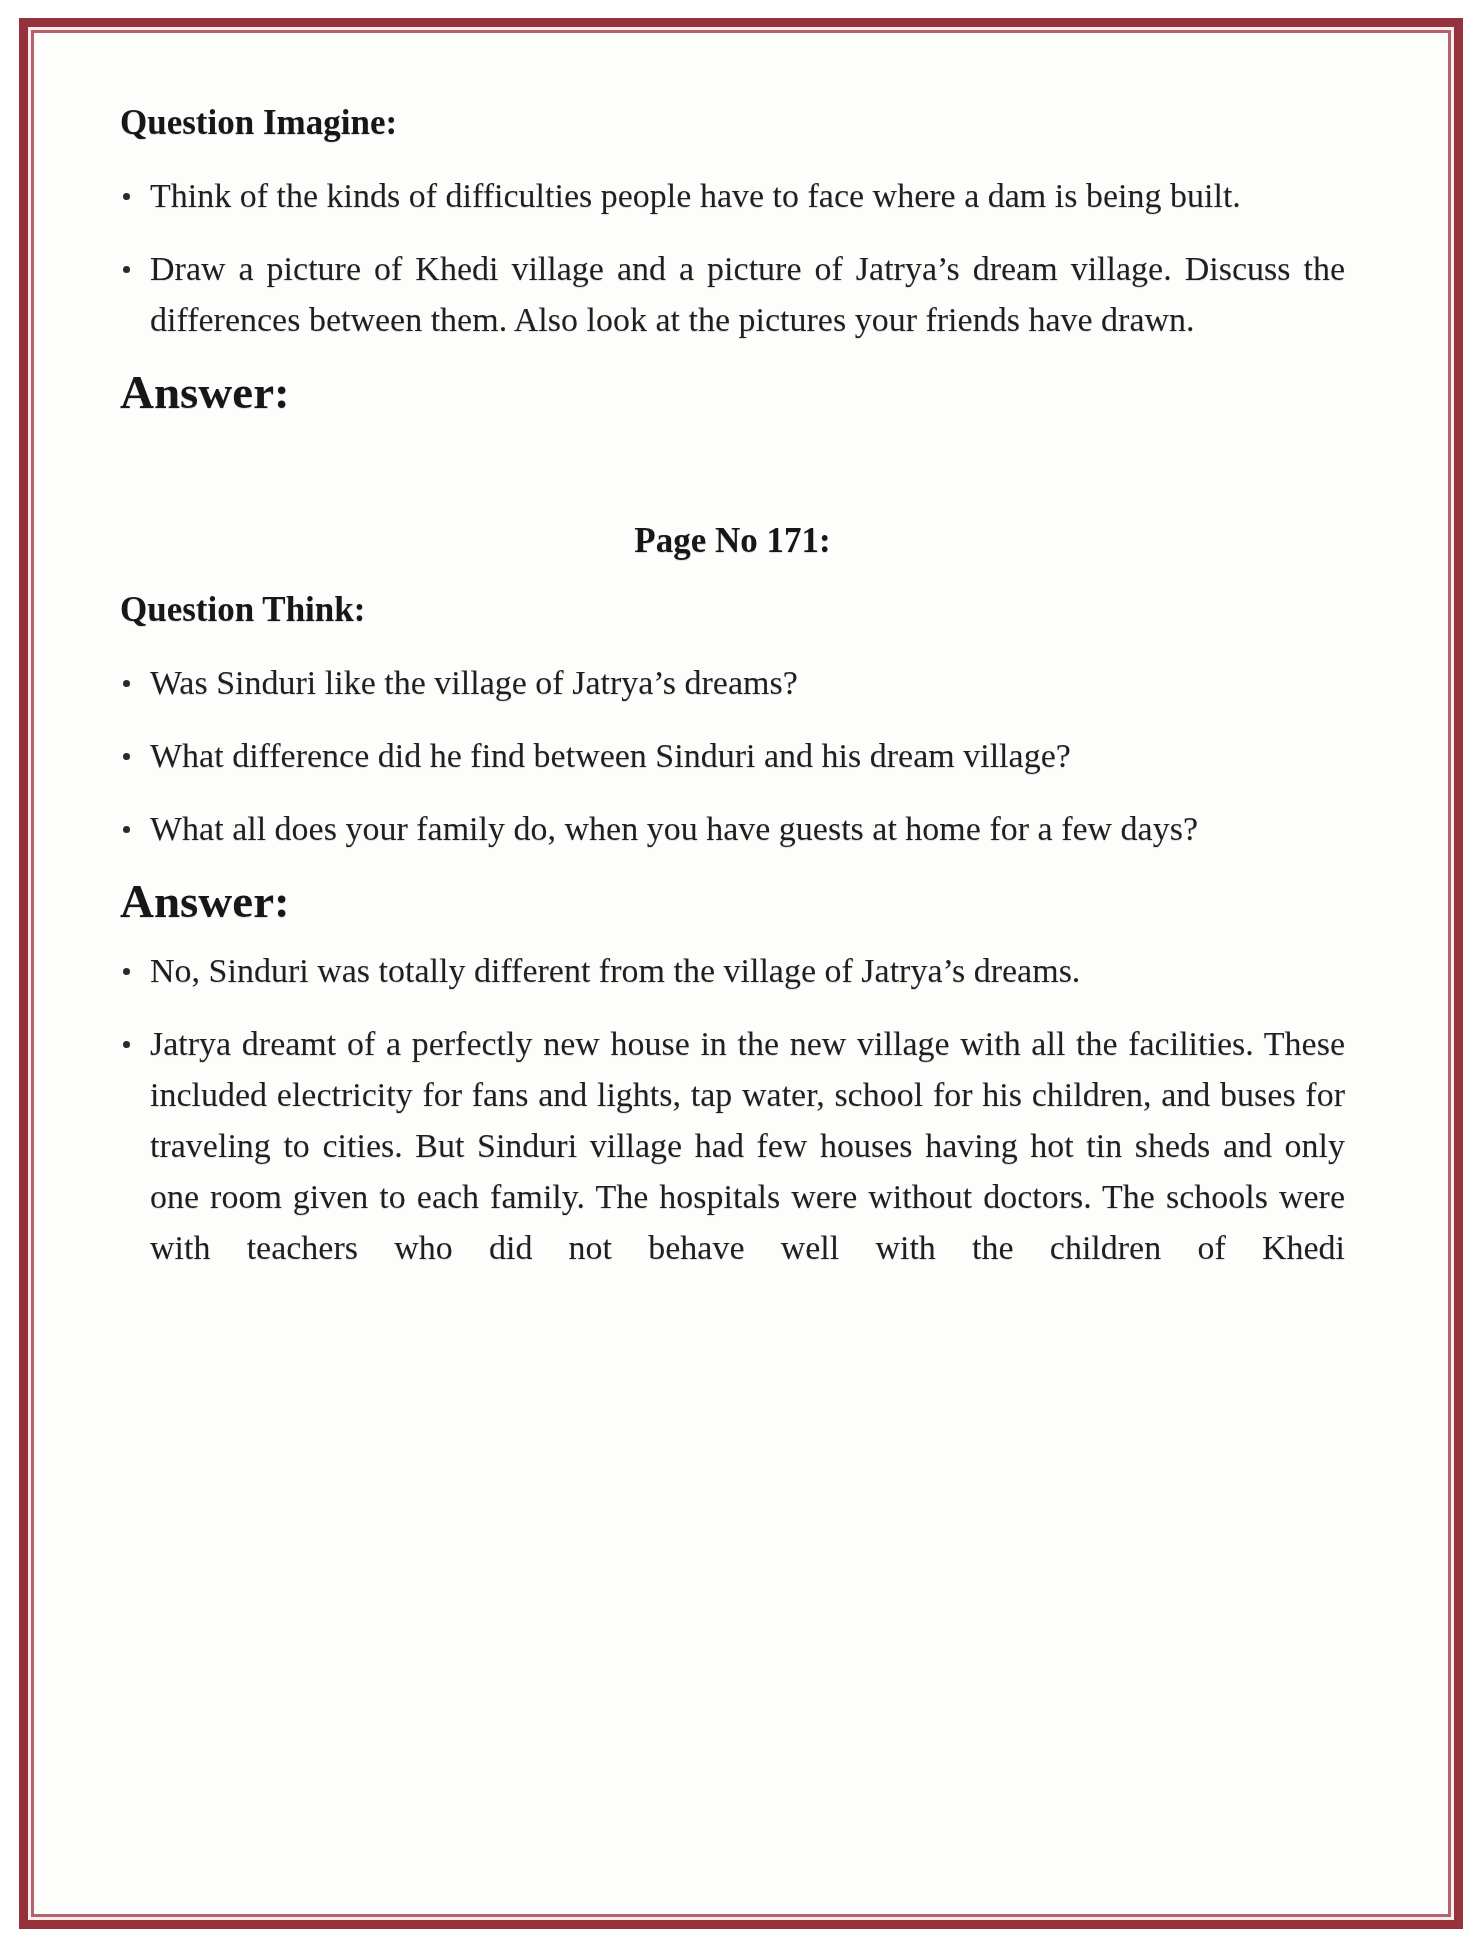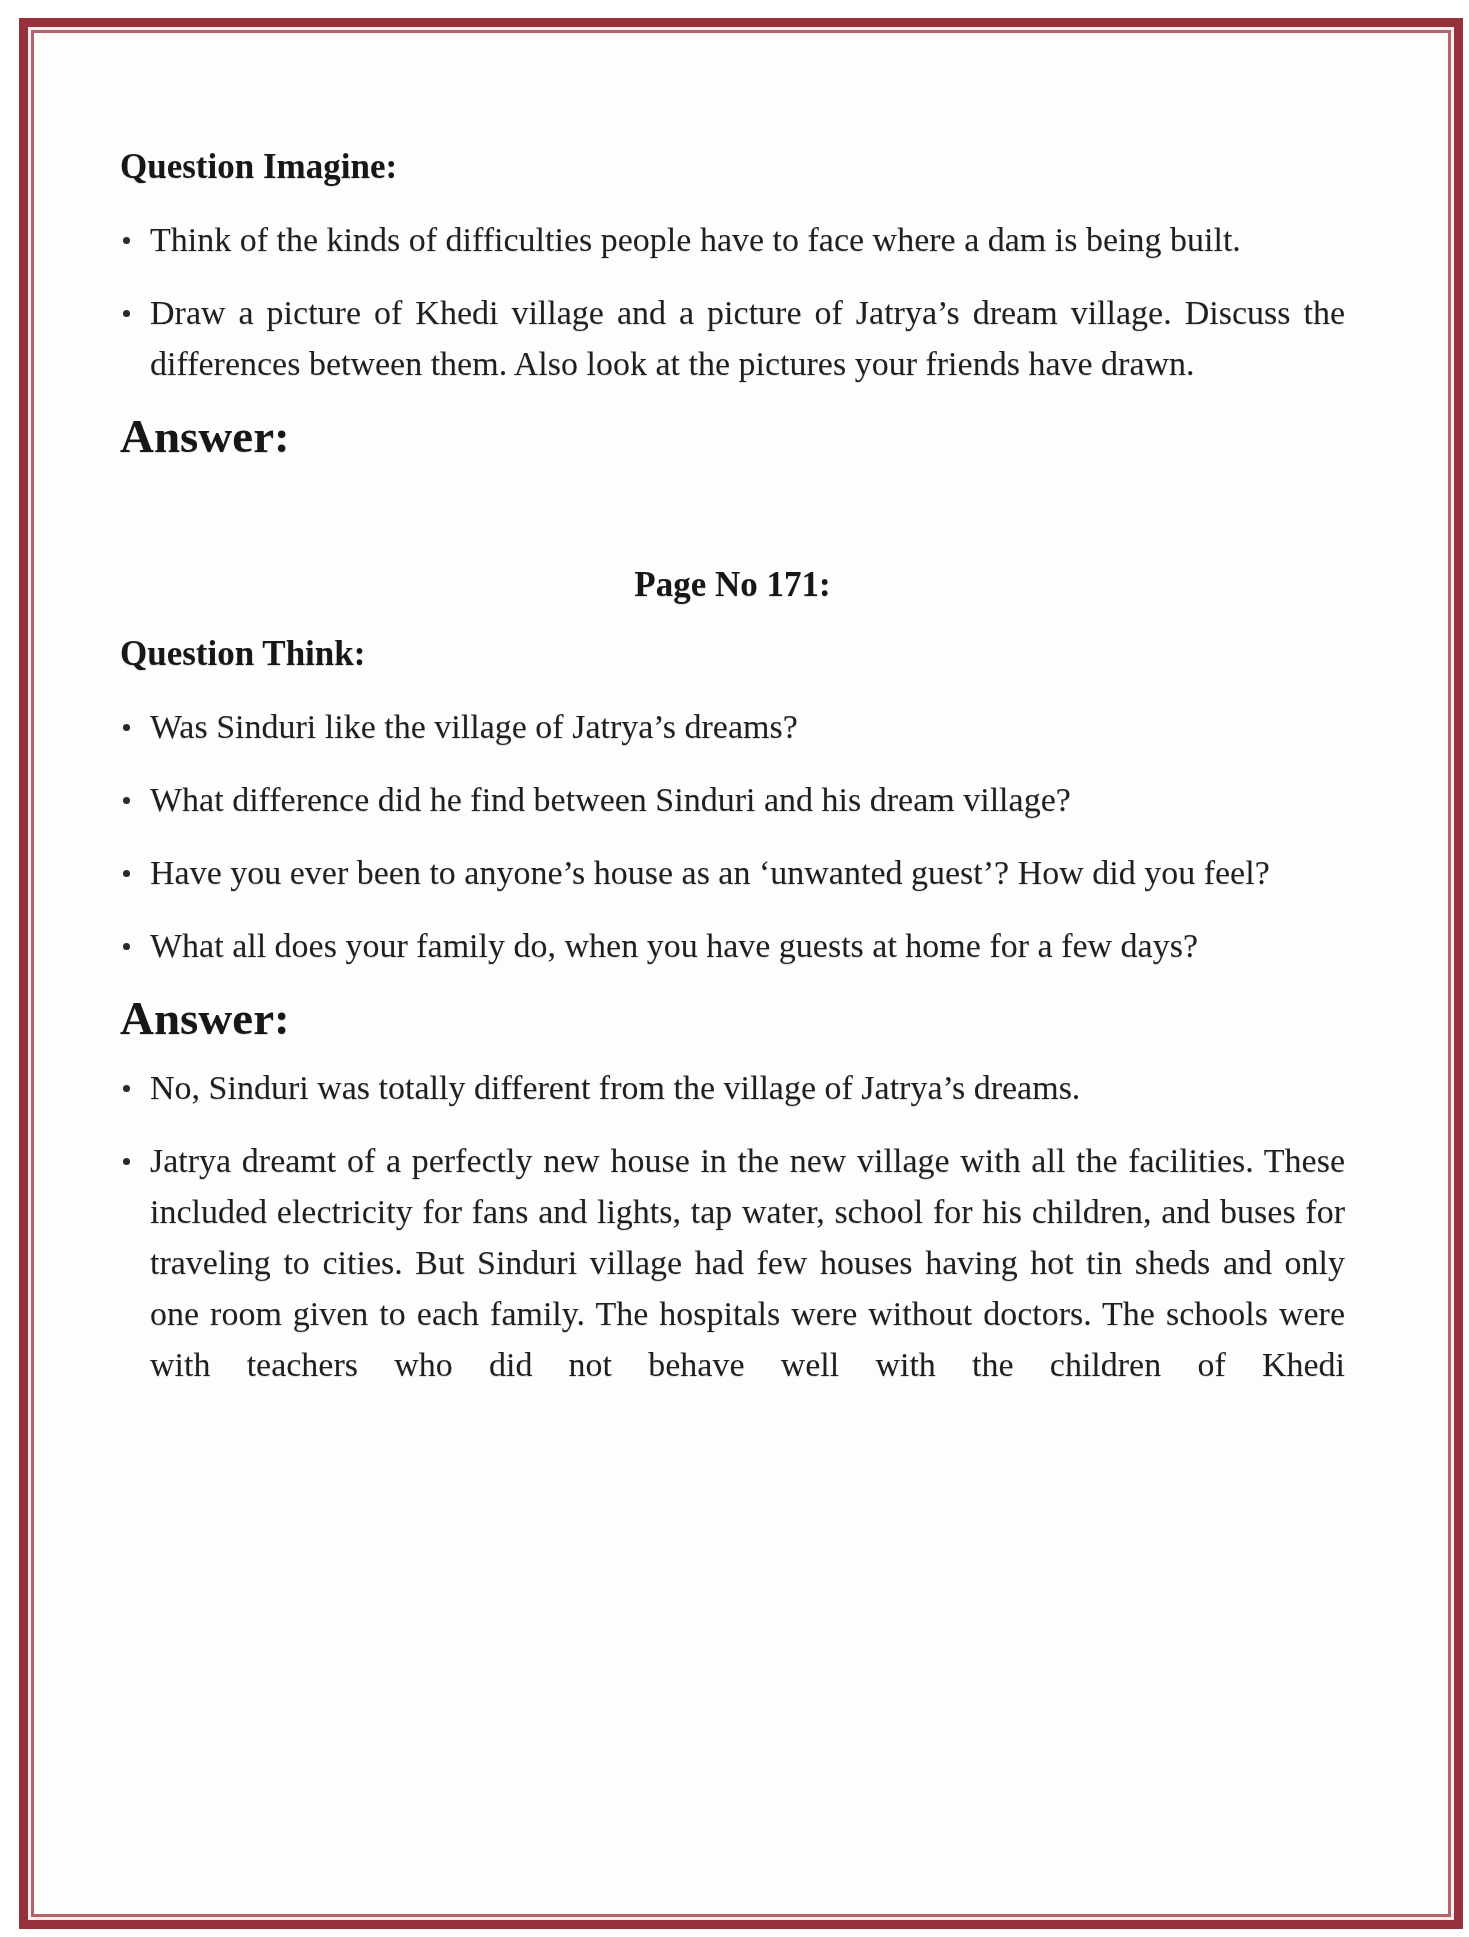--- a/index.html
+++ b/index.html
@@ -33,21 +33,21 @@
     height: 100%;
     border: 3px solid #b4636c;
     background: #fdfdfc;
     overflow: hidden;
   }
   
   .content {
     box-sizing: border-box;
     width: 100%;
     height: 100%;
-    padding: 108px 103px 0 86px;
+    padding: 64px 103px 0 86px;
     font-size: 34px;
     line-height: 51px;
     text-shadow: 0 1px 1px rgba(0,0,0,0.14);
   }
   .qheading {
     font-weight: bold;
     font-size: 35px;
     margin: 0 0 22px 0;
     color: #171717;
   }
@@ -124,24 +124,20 @@
       <div class="bullet">
         <span class="marker"></span>
         <span class="btext">Was Sinduri like the village of Jatrya’s dreams?</span>
       </div>
 
       <div class="bullet">
         <span class="marker"></span>
         <span class="btext">What difference did he find between Sinduri and his dream village?</span>
       </div>
 
-      <div class="bullet">
-        <span class="marker"></span>
-        <span class="btext">Have you ever been to anyone’s house as an ‘unwanted guest’? How did you feel?</span>
-      </div>
 
       <div class="bullet">
         <span class="marker"></span>
         <span class="btext">What all does your family do, when you have guests at home for a few days?</span>
       </div>
 
       <div class="answer-label">Answer:</div>
 
       <div class="bullet">
         <span class="marker"></span>

